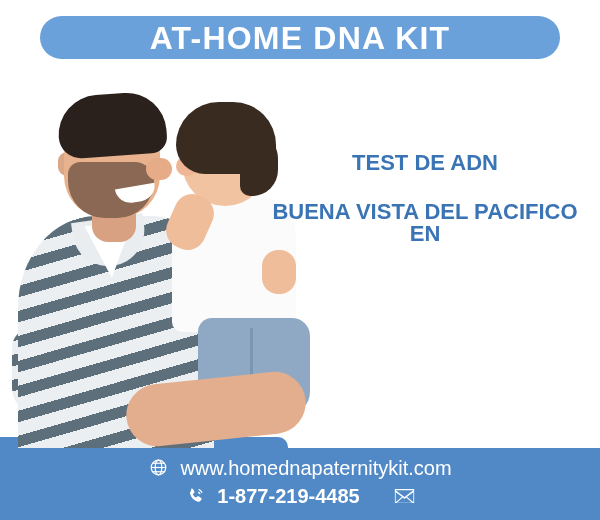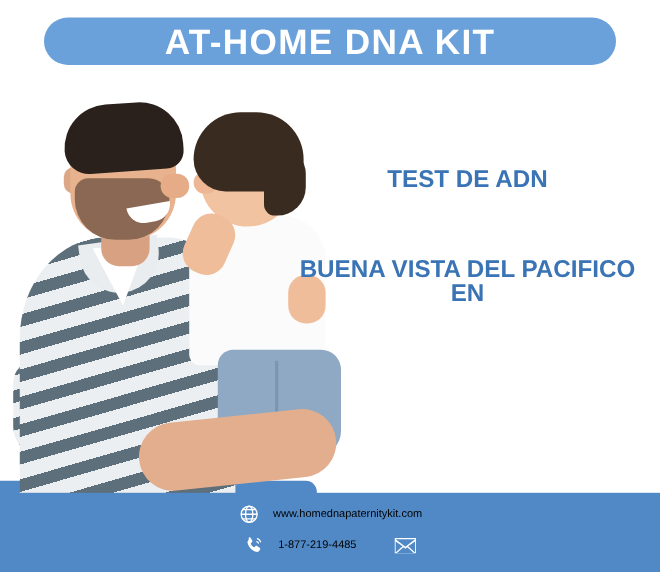--- a/index.html
+++ b/index.html
@@ -268,21 +268,21 @@
     z-index: 4;
   }
   .copy-line {
     color: #3a74b5;
     font-size: 22px;
     font-weight: bold;
     text-align: center;
     white-space: nowrap;
     line-height: 1;
   }
-  .copy-line.l1 { margin-bottom: 60px; }
+  .copy-line.l1 { margin-bottom: 27px; }
   .copy-line.l2 { margin-bottom: 43px; }
   .copy-line.l3 { font-size: 22px; }
 
   
   .footer-step {
     position: absolute;
     left: 0;
     top: 437px;
     width: 288px;
     height: 30px;
@@ -300,29 +300,29 @@
     z-index: 6;
   }
   .footer-row {
     display: flex;
     align-items: center;
     justify-content: center;
     gap: 12px;
     color: #ffffff;
   }
   .footer-row.row1 { margin-top: 9px; }
-  .footer-row.row2 { margin-top: 7px; gap: 34px; }
+  .footer-row.row2 { margin-top: 7px; gap: 34px; font-weight: bold; }
   .footer-item {
     display: flex;
     align-items: center;
     gap: 11px;
   }
   .footer-text {
-    color: #000000;
-    font-size: 10px;
+    color: #ffffff;
+    font-size: 20px;
     line-height: 1;
     white-space: nowrap;
   }
   .ficon {
     display: inline-flex;
     align-items: center;
     justify-content: center;
     width: 21px;
     height: 21px;
     flex: 0 0 auto;

